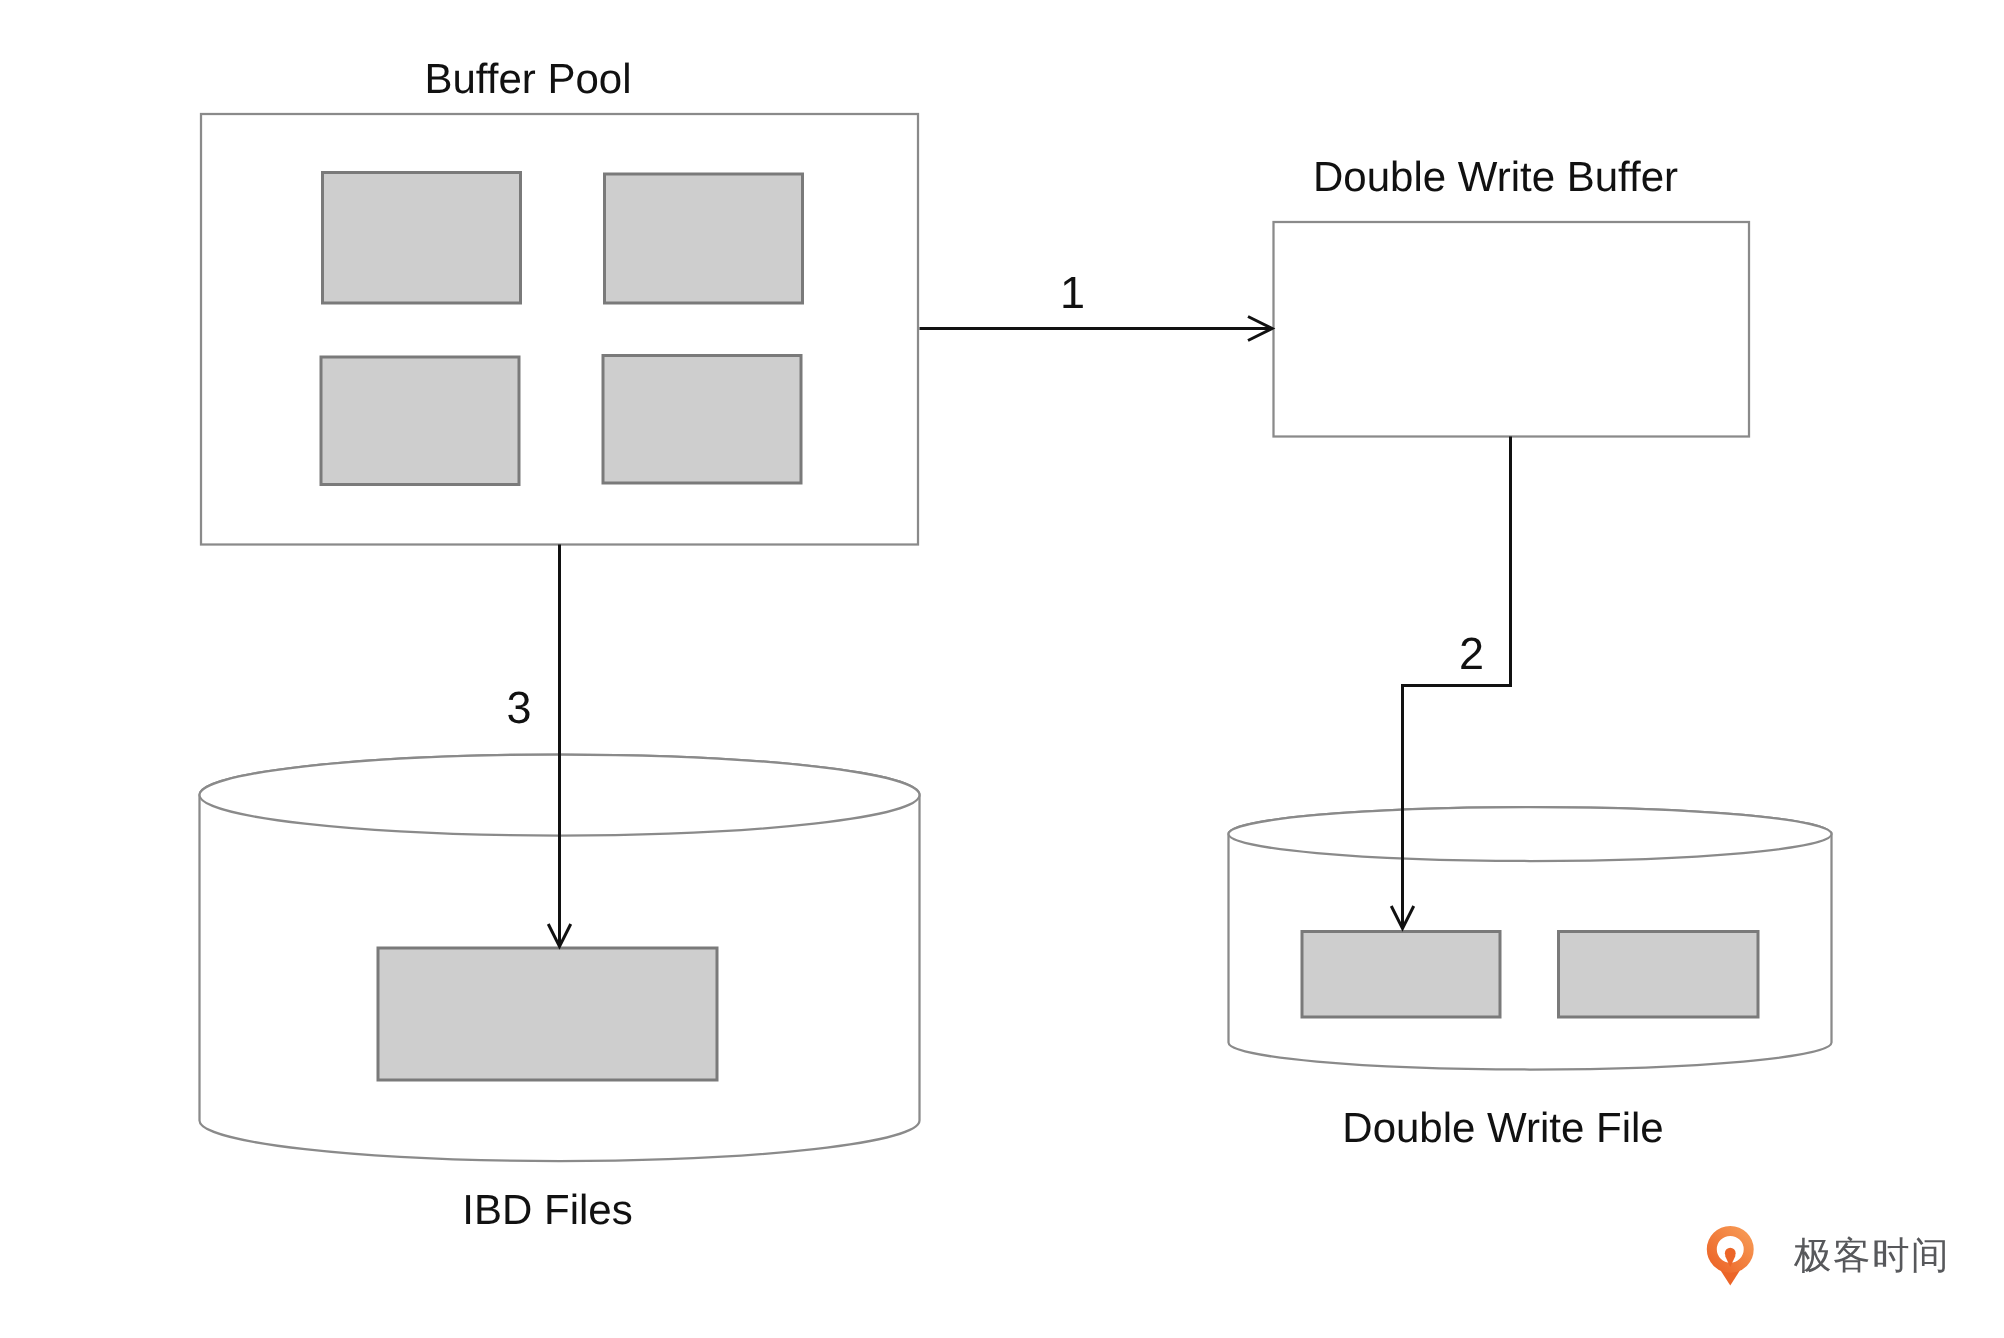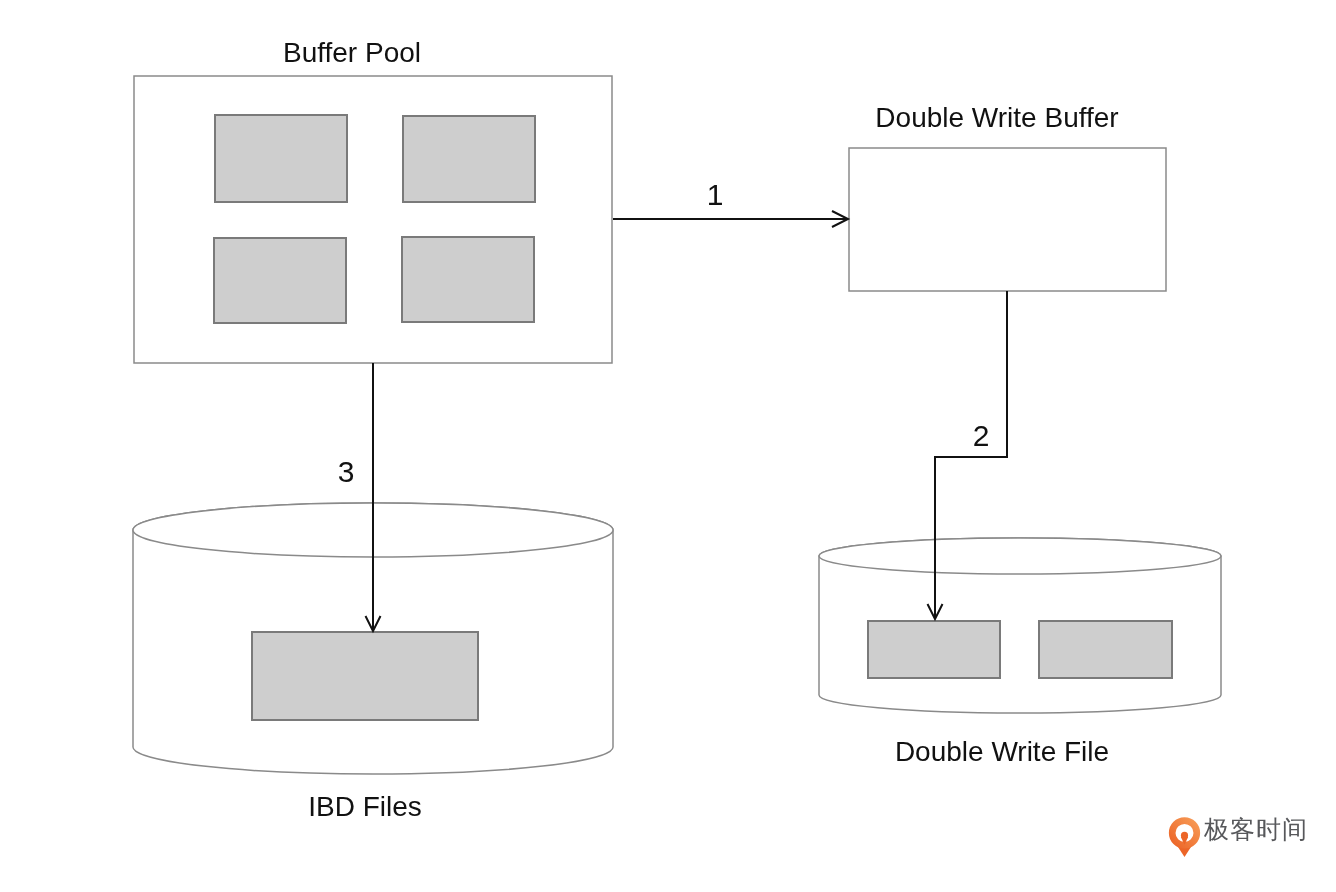--- a/index.html
+++ b/index.html
@@ -16,25 +16,25 @@
   .shape  { fill: #ffffff; stroke: var(--shape-border, #8a8a8a); stroke-width: 1.5; }
   .page   { fill: var(--page-fill, #cecece); stroke: var(--page-border, #7a7a7a); stroke-width: 2; }
   .arrow  { fill: none; stroke: var(--arrow, #111111); stroke-width: 2; }
   .lbl    { fill: #111111; text-anchor: middle; }
   .title  { font-size: 28px; }
   .num    { font-size: 30px; }
   .cyl-lbl{ font-size: 28px; }
 
   #logo {
     position: absolute;
-    left: 1166px;
+    left: 1135px;
     top: 817px;
     display: flex;
-    align-items: flex-start;
-    gap: 1px;
+    align-items: center;
+    gap: 24px;
   }
   #logo-text {
     color: var(--logo-text-color, #57585b);
     font-size: 25px;
     font-weight: 500;
     letter-spacing: 1px;
     line-height: 1;
   }
 </style>
 </head>

